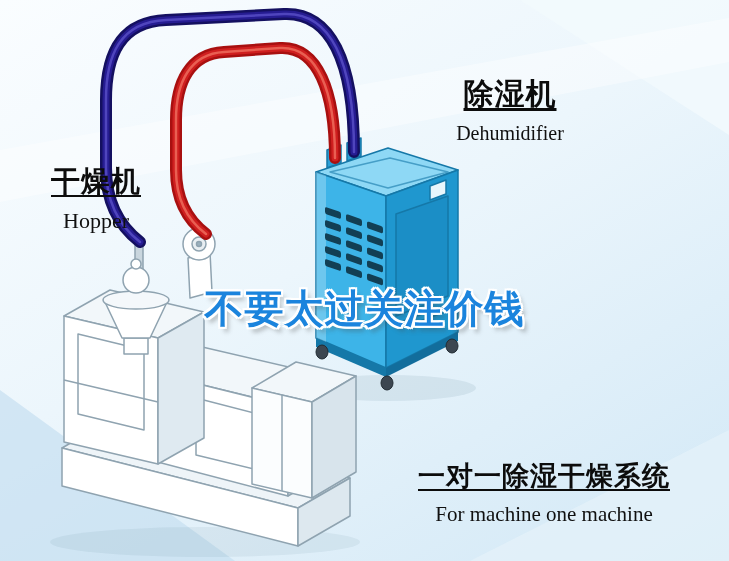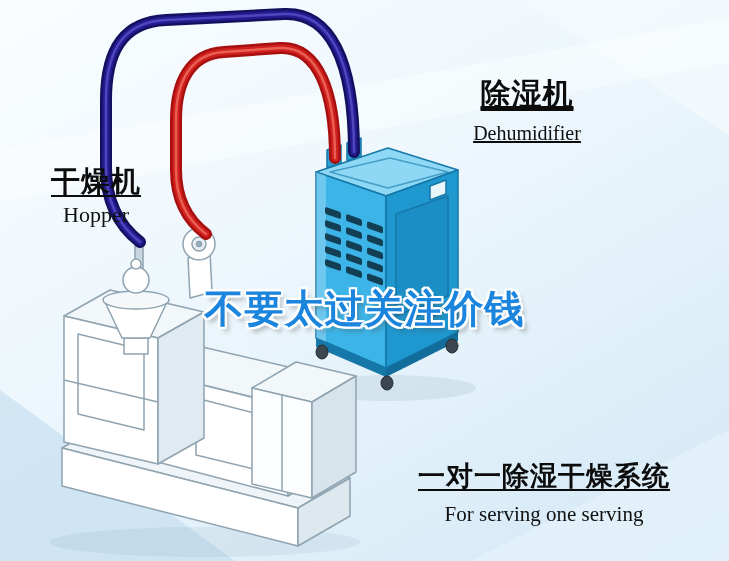--- a/index.html
+++ b/index.html
@@ -10,27 +10,27 @@
   }
   .stage svg.scene { position:absolute; left:0; top:0; }
 
   .label-block { position:absolute; text-align:center; color:#0c0c0c; }
   .cn-label {
     font-weight:700; text-decoration:underline;
     text-underline-offset:4px; letter-spacing:1px; color:#0c0c0c;
   }
   .en-label { font-family:"Liberation Serif", serif; color:#101010; }
 
-  #dehumidifier-label { left:437px; top:74px; width:180px;text-decoration:underline; }
+  #dehumidifier-label { left:420px; top:74px; width:180px; }
   #dehumidifier-label .cn-label { font-size:30px; }
   #dehumidifier-label .en-label { font-size:20px; margin-top:7px; }
 
   #hopper-label { left:34px; top:162px; width:124px; }
   #hopper-label .cn-label { font-size:29px; }
-  #hopper-label .en-label { font-size:22px; }
+  #hopper-label .en-label { font-size:22px; margin-top:6px; }
 
   #system-label { left:388px; top:458px; width:312px; }
   #system-label .cn-label { font-size:27px; }
   #system-label .en-label { font-size:21px; margin-top:8px; }
 
   .headline {
     position:absolute; left:0; width:729px; text-align:center;
     font-weight:700; font-size:39px; letter-spacing:1px;
     color:#1b84dd;
     text-shadow:
@@ -157,16 +157,16 @@
 
   <div class="label-block" id="hopper-label">
     <div class="cn-label">干燥机</div>
     <div class="en-label">Hopper</div>
   </div>
 
   <div class="headline" id="headline-line2">不要太过关注价钱</div>
 
   <div class="label-block" id="system-label">
     <div class="cn-label">一对一除湿干燥系统</div>
-    <div class="en-label">For serving one serving</div>
+    <div class="en-label">For machine one machine</div>
   </div>
 
 </div>
 
 </body></html>

